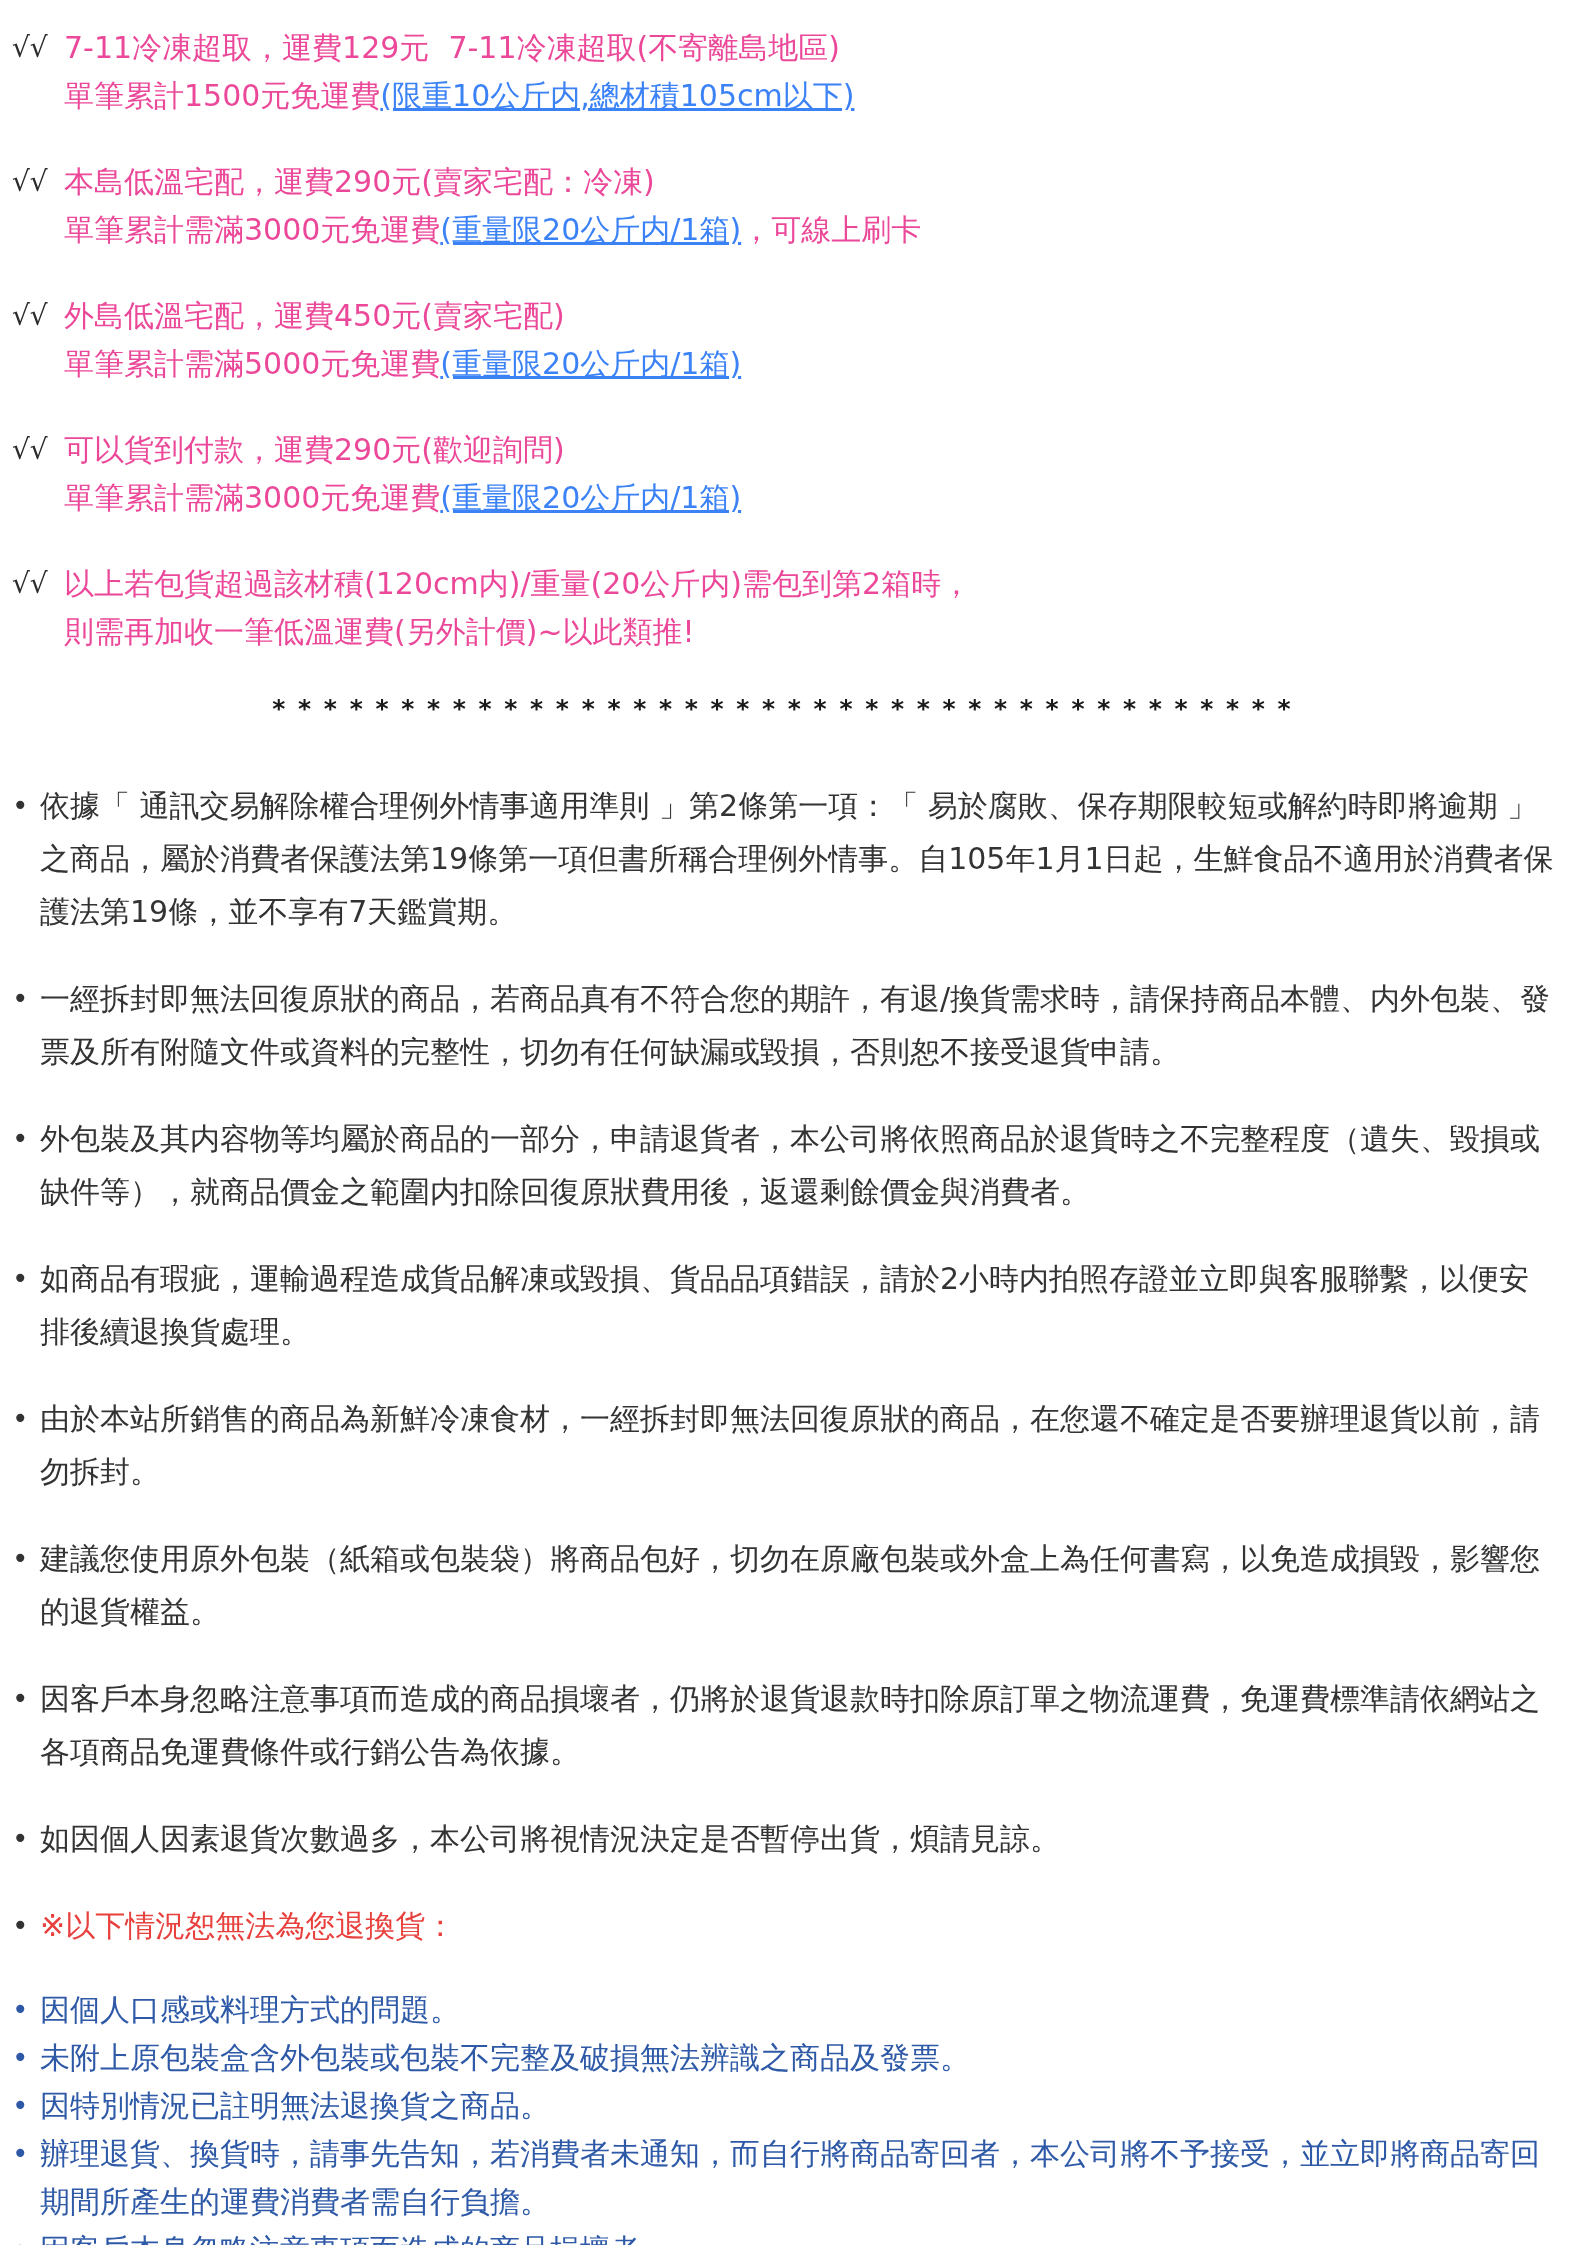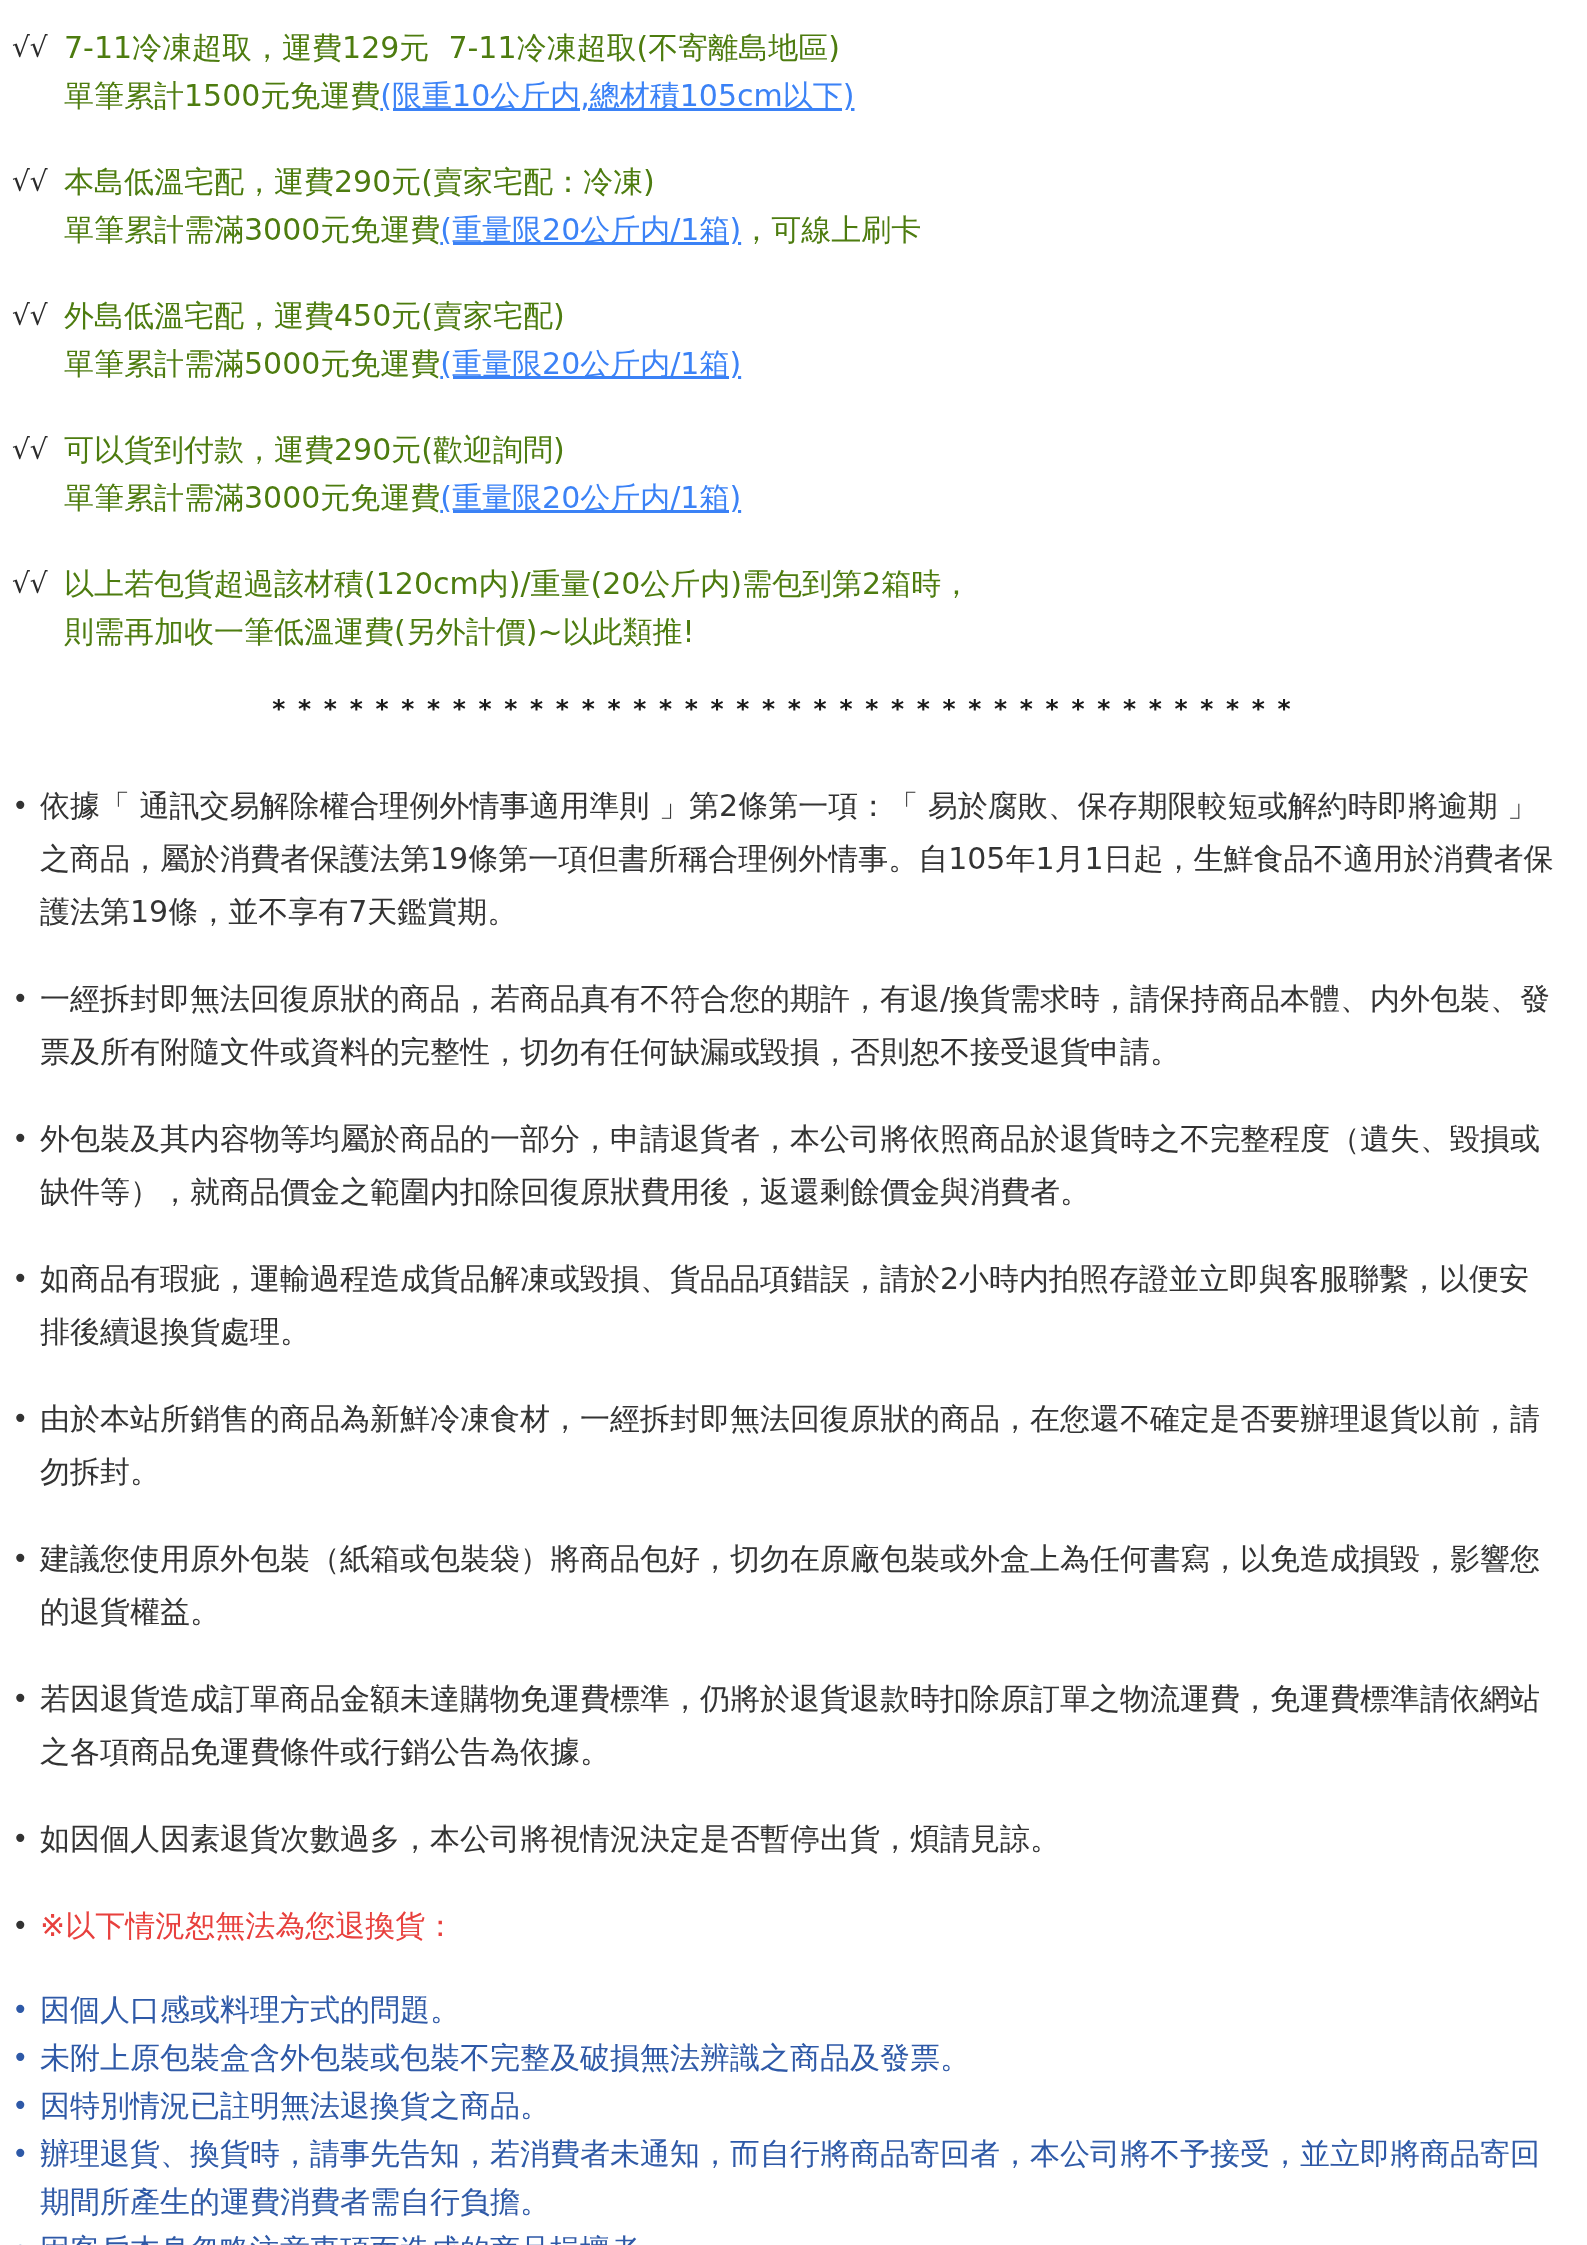--- a/index.html
+++ b/index.html
@@ -26,21 +26,21 @@
     line-height: 48px;
   }
   .ship-marker {
     flex: 0 0 56px;
     padding-left: 4px;
     font-size: 28px;
     color: #2b2b2b;
   }
   .ship-lines { flex: 1 1 auto; }
   .ship-line { white-space: pre-wrap; }
-  .seg-black { color: #4d7c0f; }
+  .seg-black { color: #ec4899; }
   .seg-red { color: #3b82f6; text-decoration: underline; }
 
   
   .divider {
     text-align: center;
     font-weight: bold;
     font-size: 25px;
     letter-spacing: 2px;
     color: #1a1a1a;
     margin: 8px 0 56px 0;
@@ -125,21 +125,21 @@
       </div>
     </div>
   <div class="divider">* * * * * * * * * * * * * * * * * * * * * * * * * * * * * * * * * * * * * * * *</div>
   <div id="policy-list">
       <div class="policy"><span class="bullet-dot">•</span><span class="policy-text">依據「 通訊交易解除權合理例外情事適用準則 」第2條第一項：「 易於腐敗、保存期限較短或解約時即將逾期 」之商品，屬於消費者保護法第19條第一項但書所稱合理例外情事。自105年1月1日起，生鮮食品不適用於消費者保護法第19條，並不享有7天鑑賞期。</span></div>
       <div class="policy"><span class="bullet-dot">•</span><span class="policy-text">一經拆封即無法回復原狀的商品，若商品真有不符合您的期許，有退/換貨需求時，請保持商品本體、内外包裝、發票及所有附隨文件或資料的完整性，切勿有任何缺漏或毀損，否則恕不接受退貨申請。</span></div>
       <div class="policy"><span class="bullet-dot">•</span><span class="policy-text">外包裝及其内容物等均屬於商品的一部分，申請退貨者，本公司將依照商品於退貨時之不完整程度（遺失、毀損或缺件等），就商品價金之範圍内扣除回復原狀費用後，返還剩餘價金與消費者。</span></div>
       <div class="policy"><span class="bullet-dot">•</span><span class="policy-text">如商品有瑕疵，運輸過程造成貨品解凍或毀損、貨品品項錯誤，請於2小時内拍照存證並立即與客服聯繫，以便安排後續退換貨處理。</span></div>
       <div class="policy"><span class="bullet-dot">•</span><span class="policy-text">由於本站所銷售的商品為新鮮冷凍食材，一經拆封即無法回復原狀的商品，在您還不確定是否要辦理退貨以前，請勿拆封。</span></div>
       <div class="policy"><span class="bullet-dot">•</span><span class="policy-text">建議您使用原外包裝（紙箱或包裝袋）將商品包好，切勿在原廠包裝或外盒上為任何書寫，以免造成損毀，影響您的退貨權益。</span></div>
-      <div class="policy"><span class="bullet-dot">•</span><span class="policy-text">若因退貨造成訂單商品金額未達購物免運費標準，仍將於退貨退款時扣除原訂單之物流運費，免運費標準請依網站之各項商品免運費條件或行銷公告為依據。</span></div>
+      <div class="policy"><span class="bullet-dot">•</span><span class="policy-text">因客戶本身忽略注意事項而造成的商品損壞者，仍將於退貨退款時扣除原訂單之物流運費，免運費標準請依網站之各項商品免運費條件或行銷公告為依據。</span></div>
       <div class="policy"><span class="bullet-dot">•</span><span class="policy-text">如因個人因素退貨次數過多，本公司將視情況決定是否暫停出貨，煩請見諒。</span></div>
       <div class="policy red-note"><span class="bullet-dot">•</span><span class="policy-text">※以下情況恕無法為您退換貨：</span></div>
     </div>
   <div id="restriction-list">
       <div class="restriction"><span class="bullet-dot">•</span><span class="restriction-text">因個人口感或料理方式的問題。</span></div>
       <div class="restriction"><span class="bullet-dot">•</span><span class="restriction-text">未附上原包裝盒含外包裝或包裝不完整及破損無法辨識之商品及發票。</span></div>
       <div class="restriction"><span class="bullet-dot">•</span><span class="restriction-text">因特別情況已註明無法退換貨之商品。</span></div>
       <div class="restriction"><span class="bullet-dot">•</span><span class="restriction-text">辦理退貨、換貨時，請事先告知，若消費者未通知，而自行將商品寄回者，本公司將不予接受，並立即將商品寄回期間所產生的運費消費者需自行負擔。</span></div>
       <div class="restriction"><span class="bullet-dot">•</span><span class="restriction-text">因客戶本身忽略注意事項而造成的商品損壞者。</span></div>
     </div>

